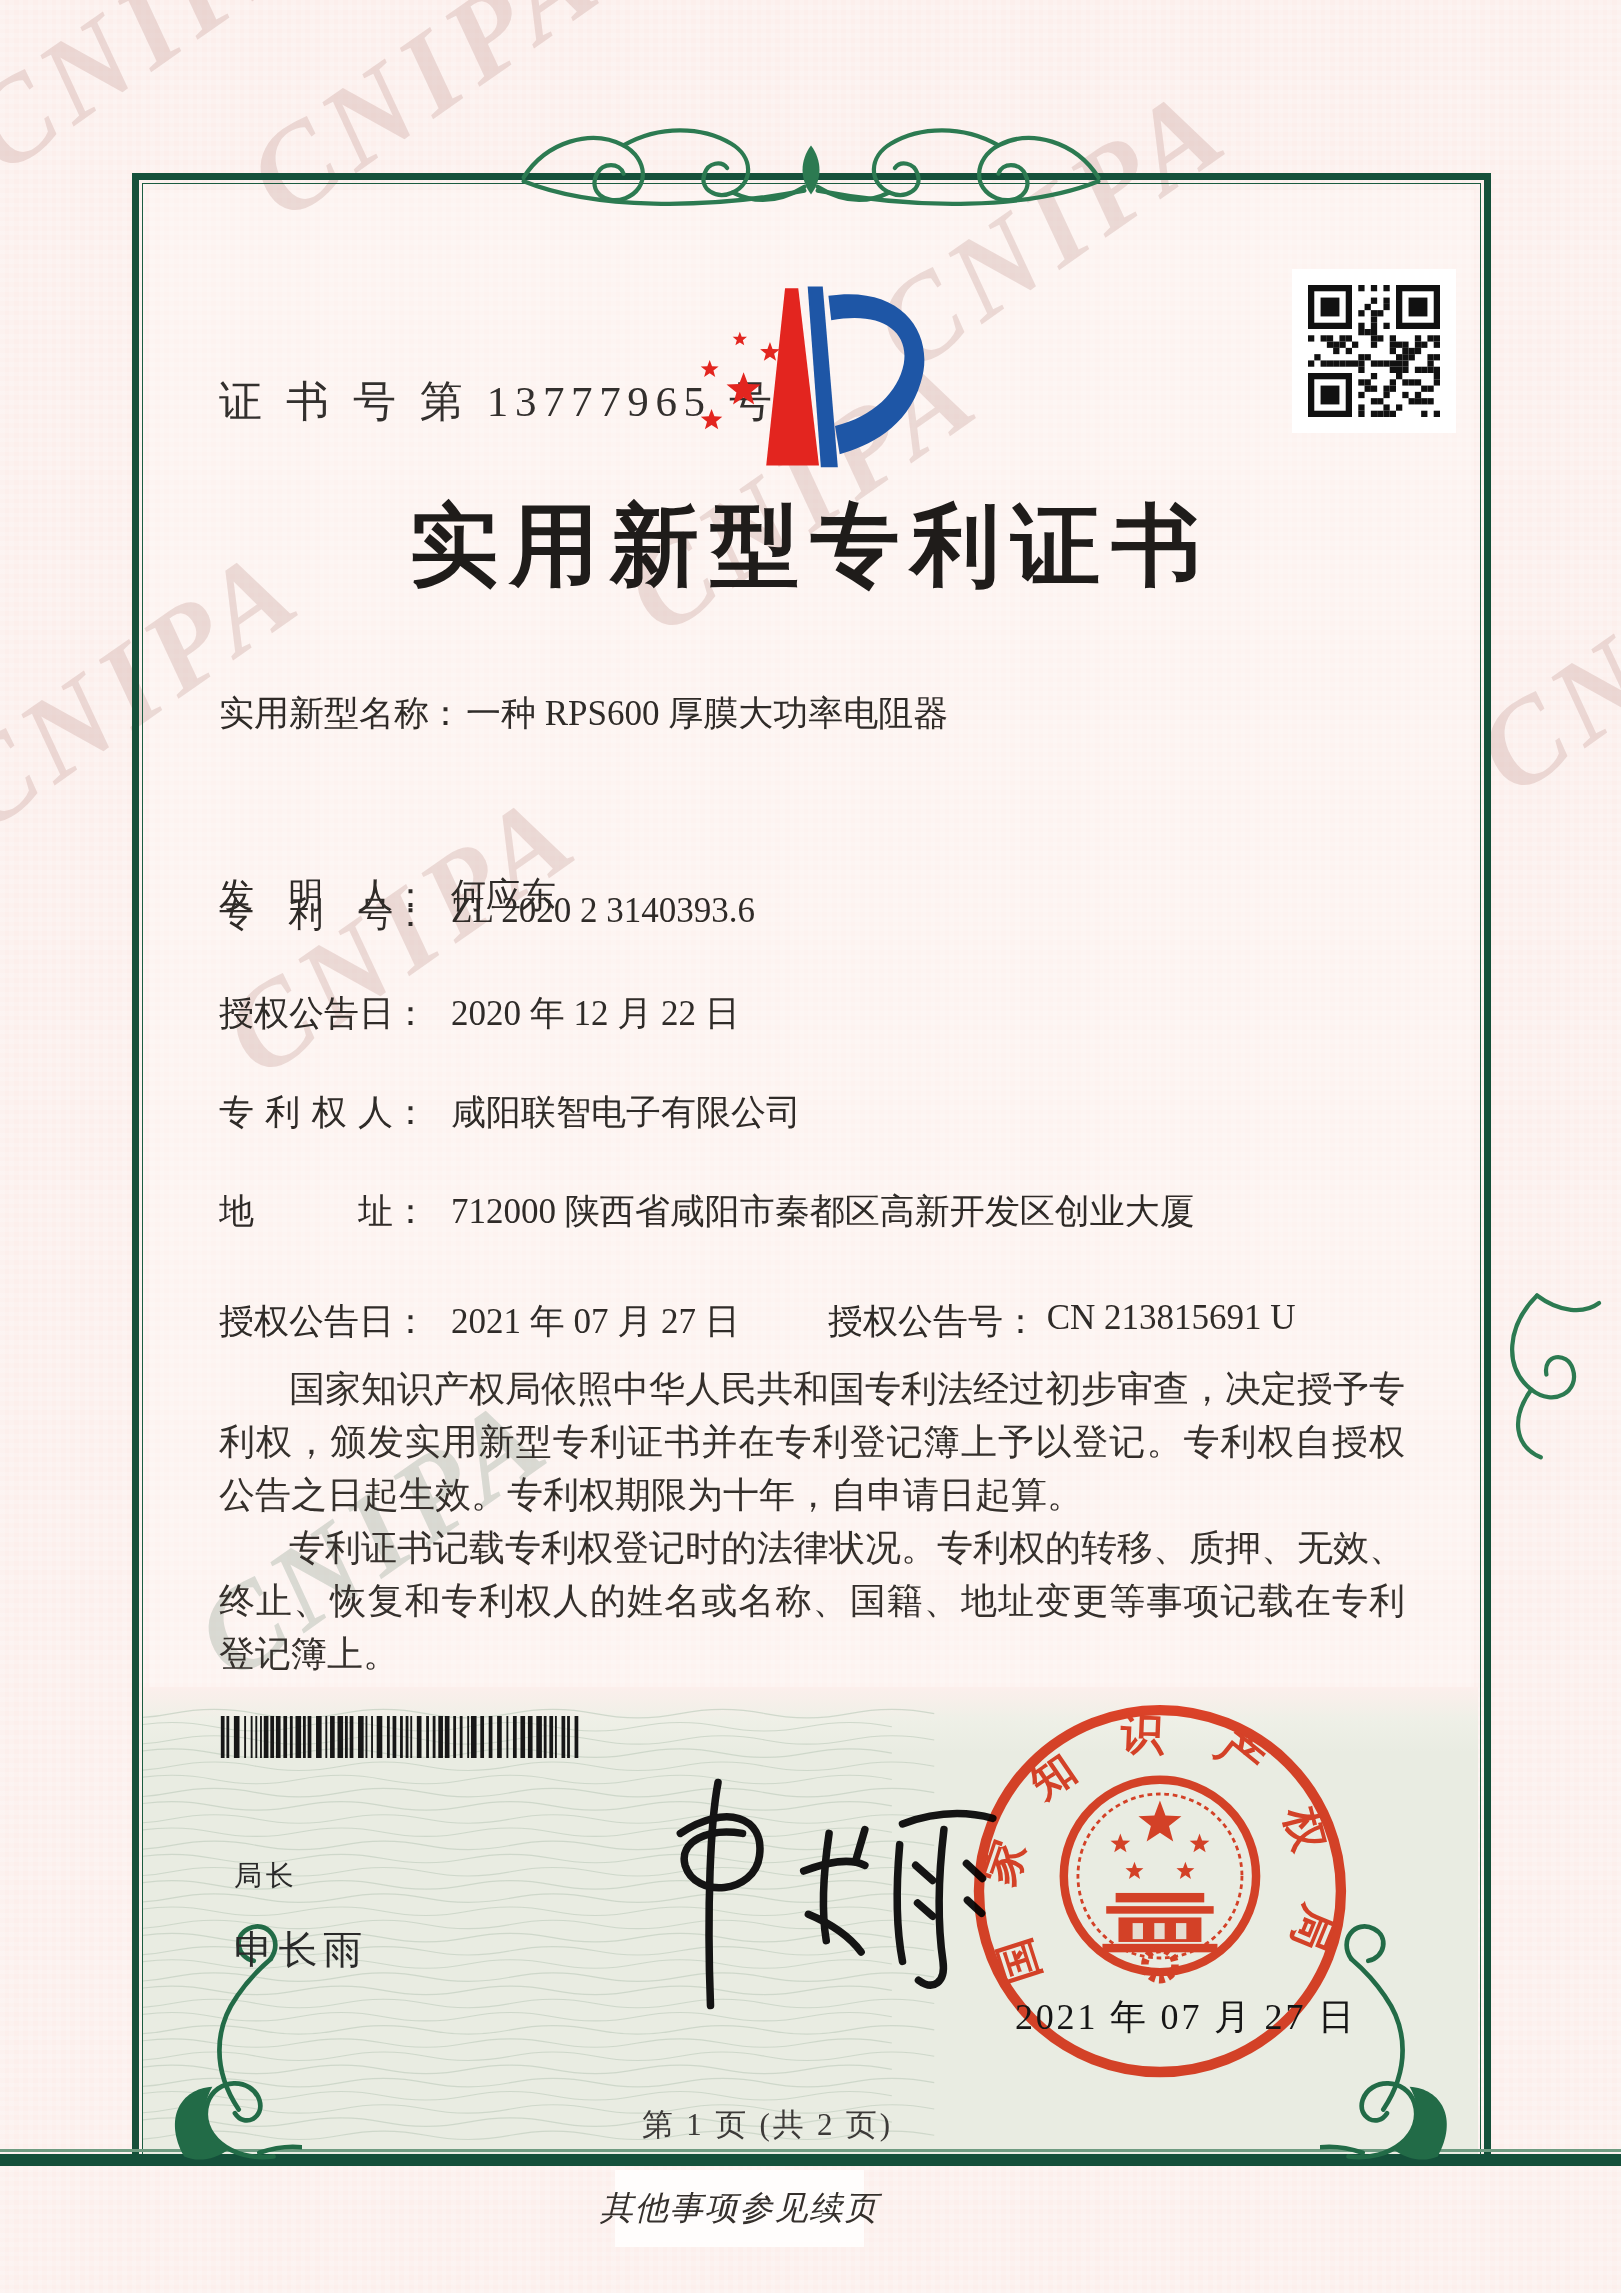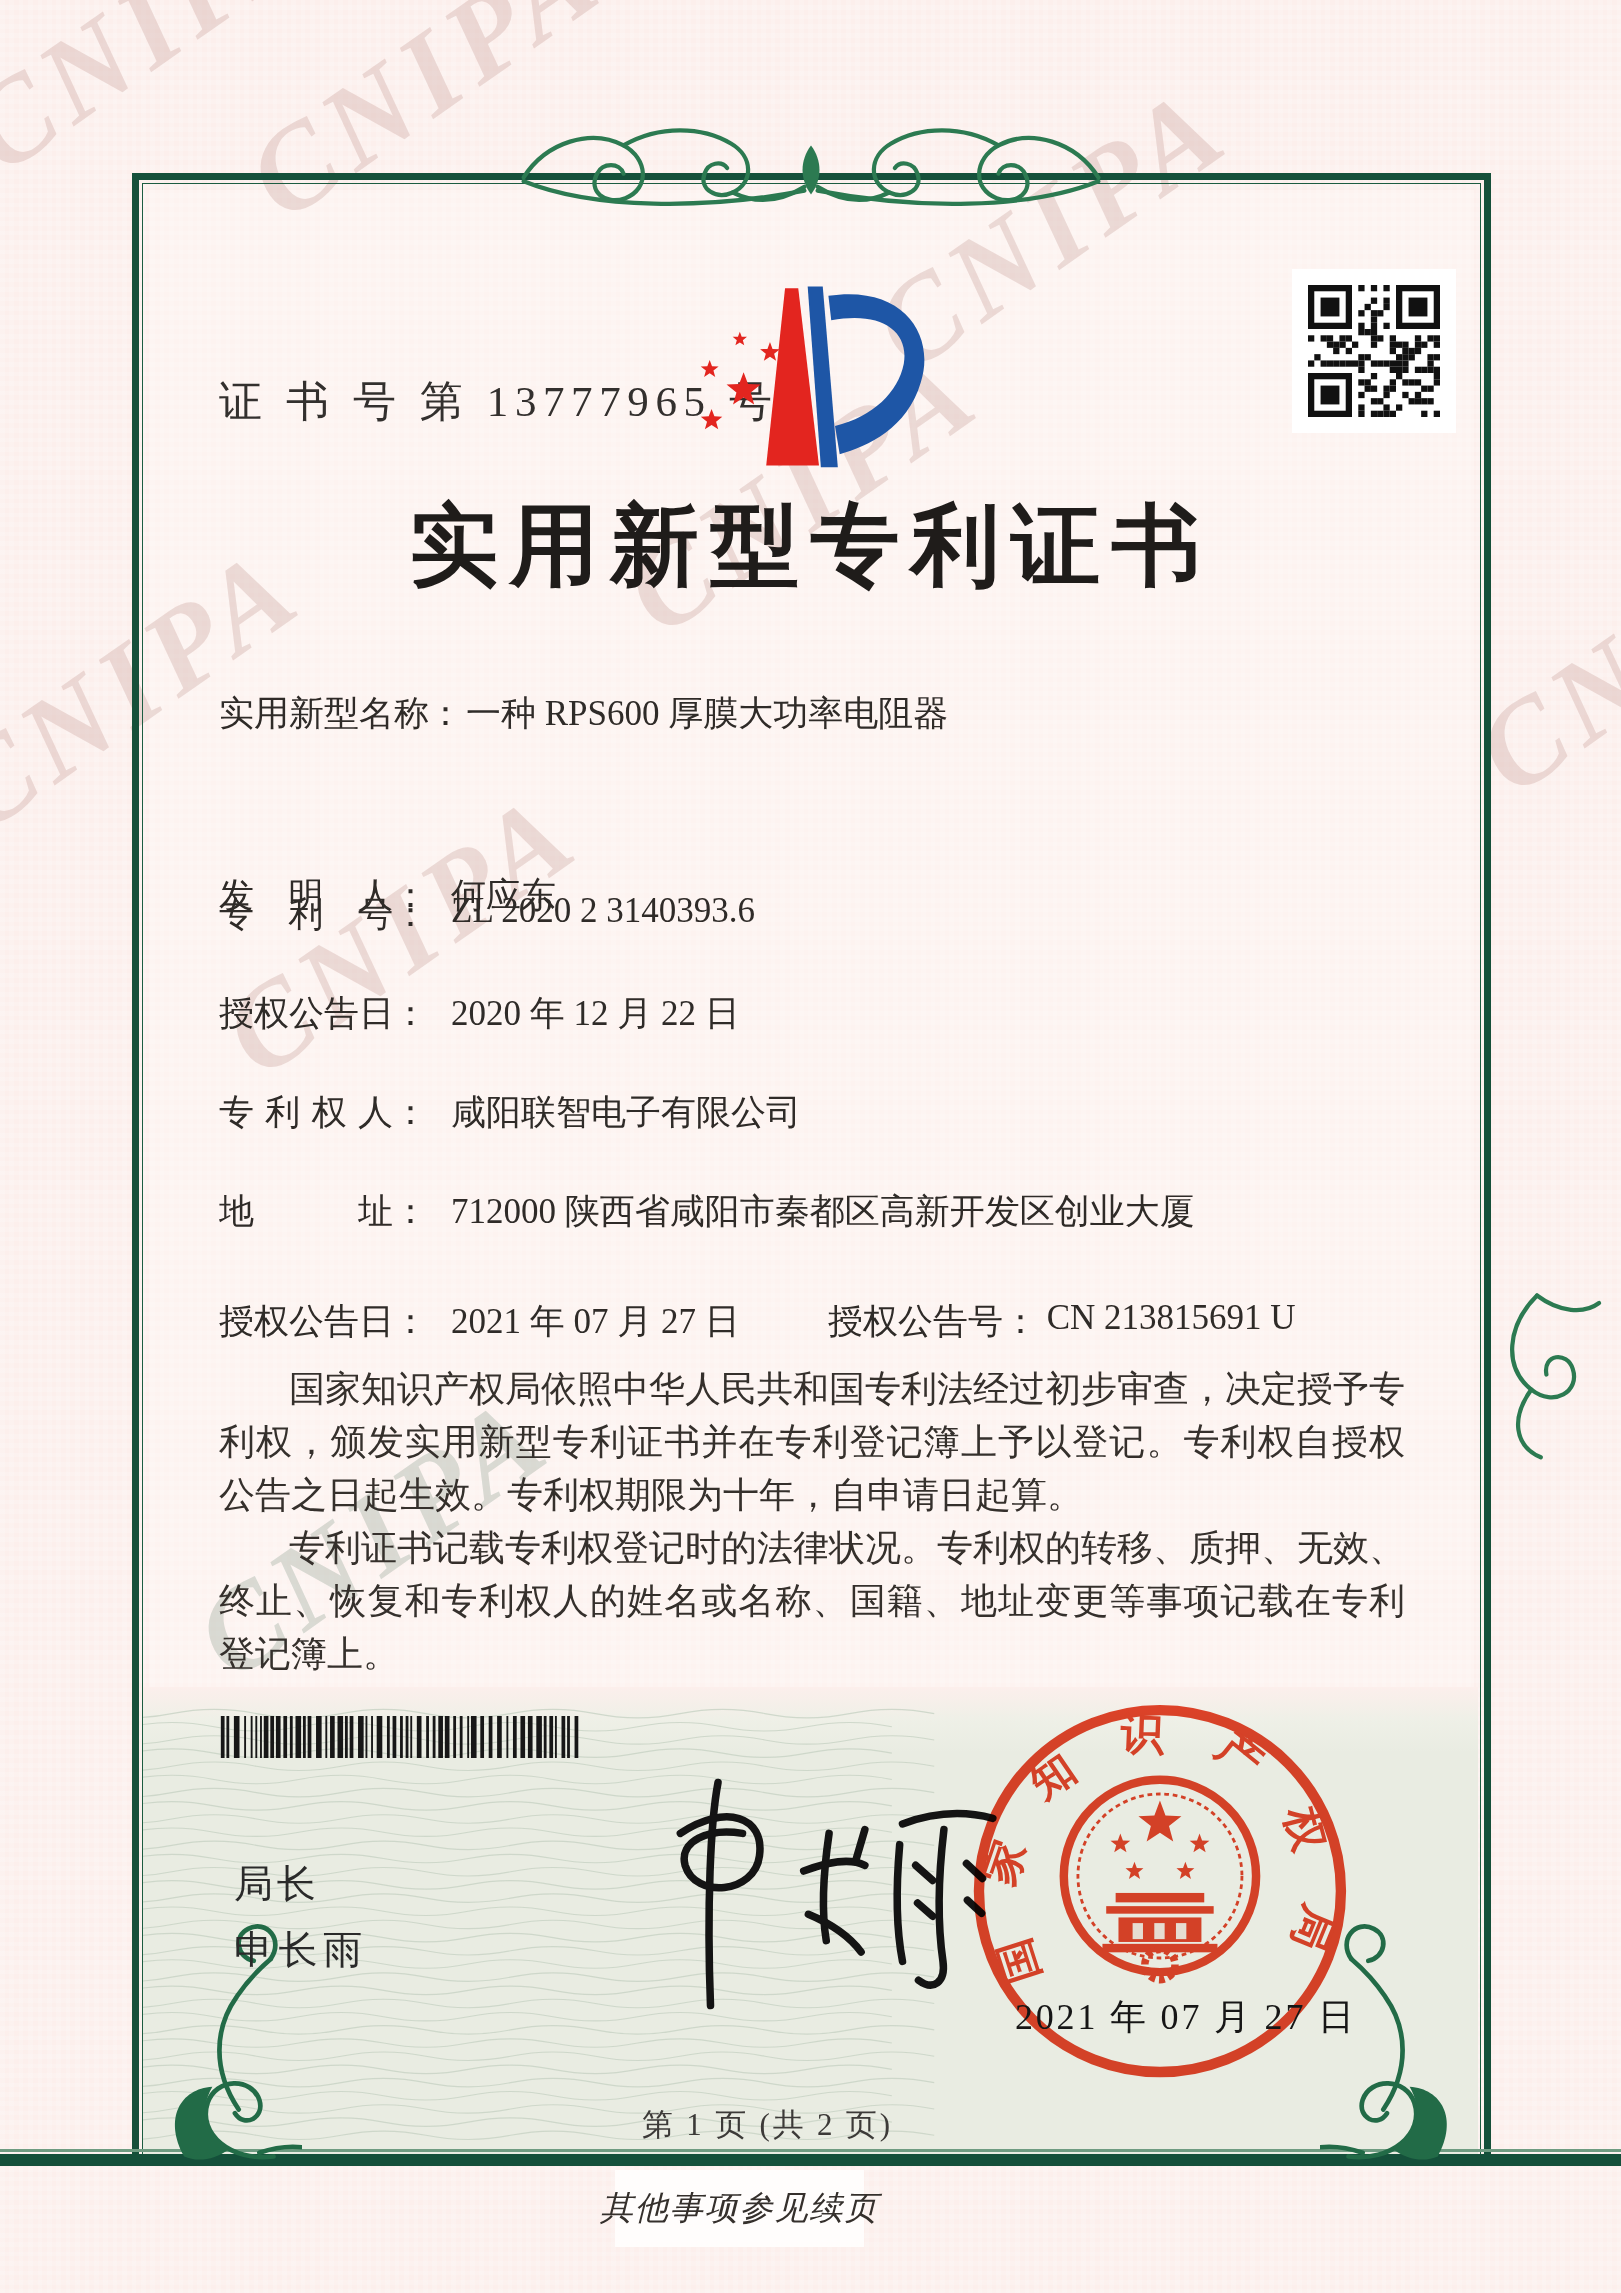--- a/index.html
+++ b/index.html
@@ -67,21 +67,21 @@
   .grantpair .flabel{width:auto;text-align-last:auto;}
   
   .paras{
     position:absolute;left:219px;top:1363px;width:1186px;z-index:6;
     font-size:36px;line-height:53px;color:#35302c;text-align:justify;
   }
   .paras p{margin:0;text-indent:70px;}
   
   .barcode{position:absolute;left:219px;top:1716px;z-index:6;}
   
-  .sig-title{position:absolute;left:234px;top:1857px;z-index:6;font-family:Liberation Sans, sans-serif;font-size:39px;color:#2a2a2a;letter-spacing:3.8px;}
+  .sig-title{position:absolute;left:234px;top:1857px;z-index:6;font-family:Liberation Sans, sans-serif;font-size:28px;color:#2a2a2a;letter-spacing:3.8px;}
   .sig-name{position:absolute;left:234px;top:1923px;z-index:6;font-family:"Liberation Sans",sans-serif;font-size:39px;color:#2a2a2a;letter-spacing:5.6px;}
   .signature{position:absolute;left:650px;top:1775px;z-index:7;}
   
   .seal{position:absolute;left:962px;top:1695px;z-index:8;mix-blend-mode:multiply;opacity:.95;}
   .sealtxt{font-size:46px;font-weight:700;letter-spacing:50px;fill:#e63c20;font-family:"Liberation Serif",serif;}
   .sealdate{
     position:absolute;left:1015px;top:1993px;z-index:9;
     font-size:36px;letter-spacing:2.8px;color:#161616;white-space:nowrap;
   }
   .pageinfo{position:absolute;left:642px;top:2104px;z-index:6;font-size:31px;letter-spacing:2.8px;color:#3c3a38;white-space:nowrap;}

